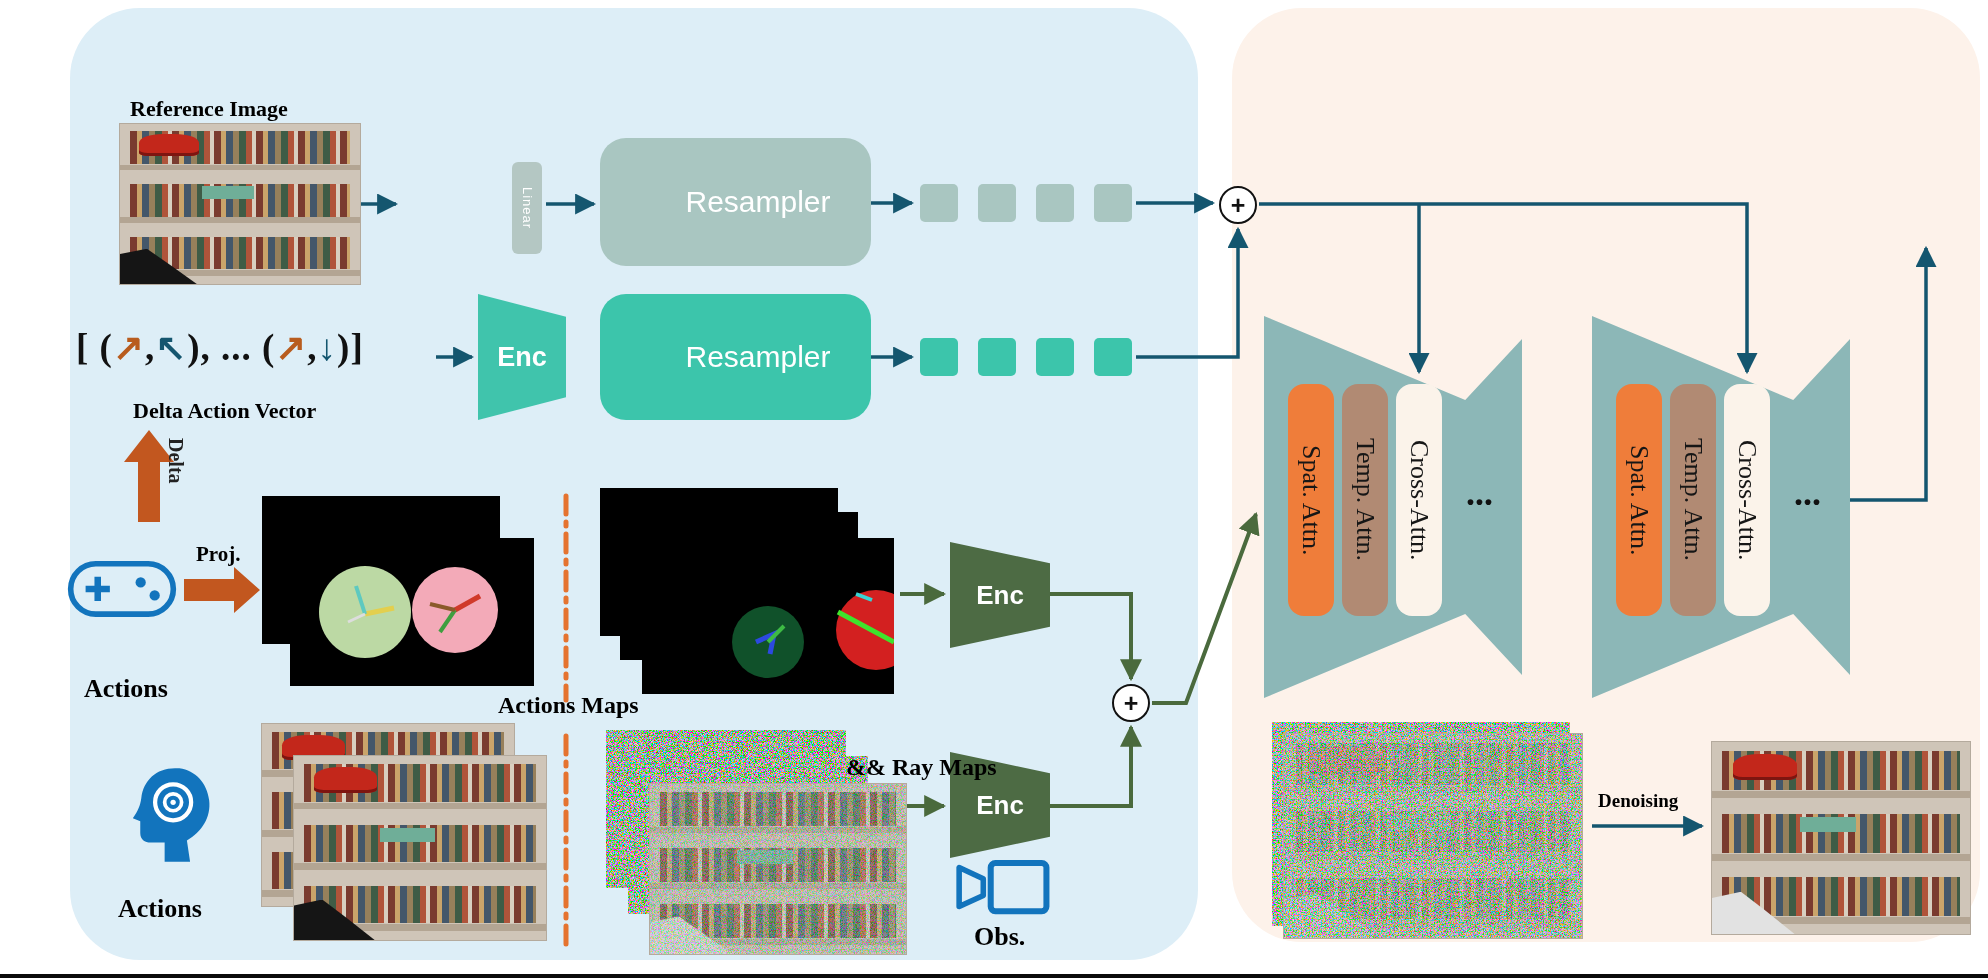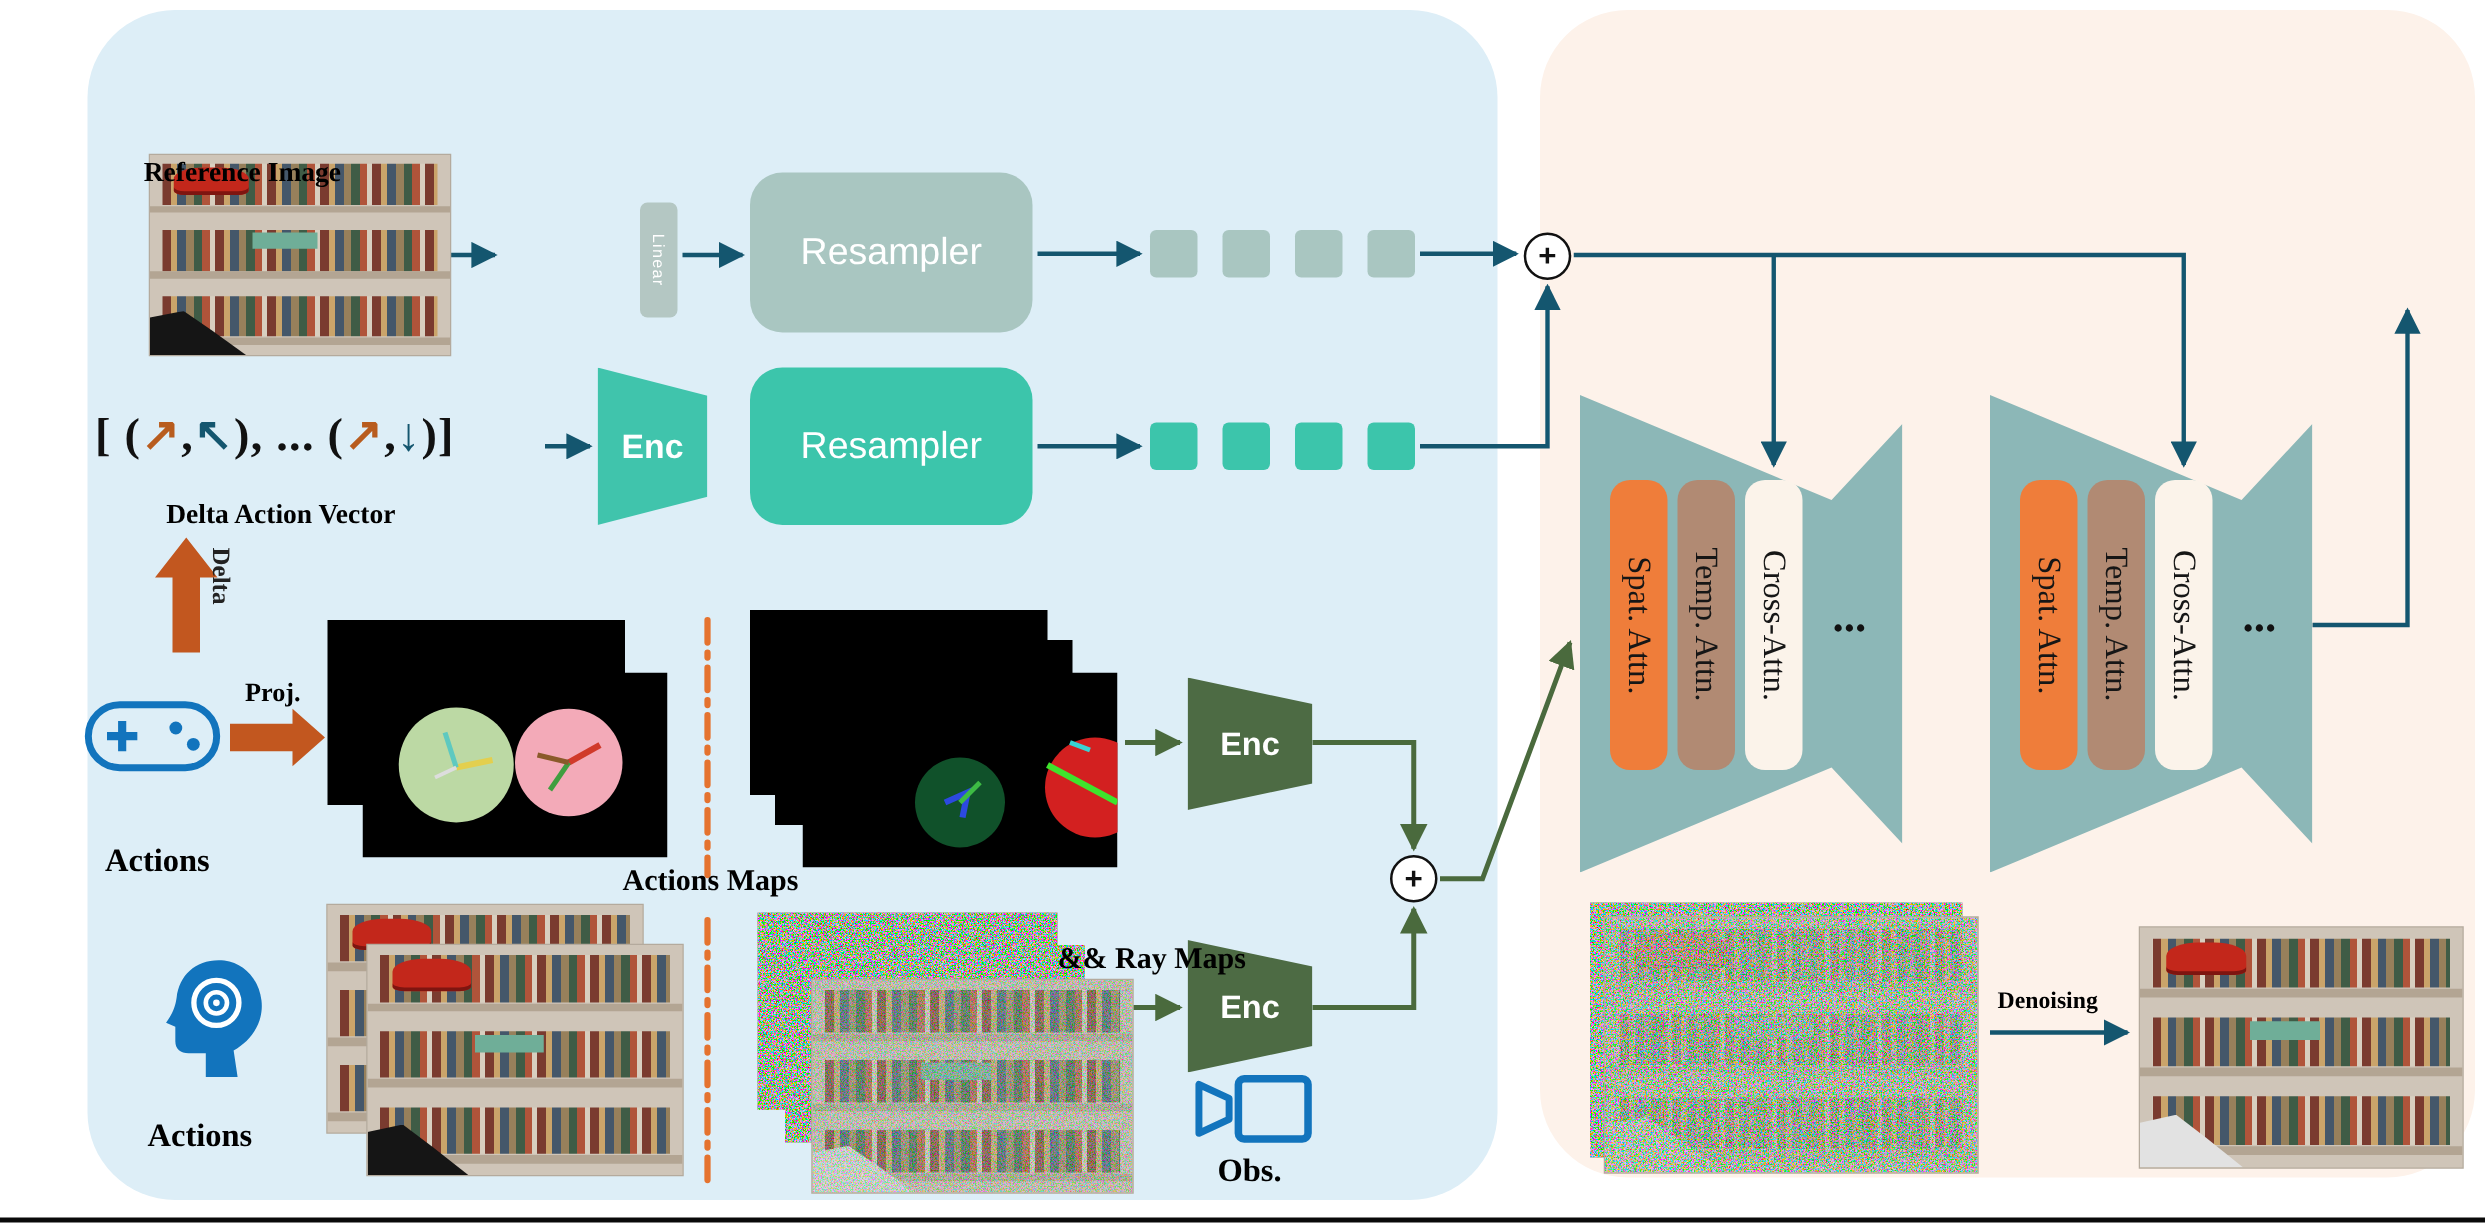--- a/index.html
+++ b/index.html
@@ -14,21 +14,21 @@
 
   .title{position:absolute;top:22px;font-weight:bold;font-size:31px;color:#000;text-align:center;z-index:3;}
   .left-title{left:70px;width:1128px;}
   .right-title{left:1232px;width:748px;}
 
   
   .wires{position:absolute;left:0;top:0;z-index:1;}
 
   
   .lbl{position:absolute;font-weight:bold;color:#000;z-index:3;white-space:nowrap;}
-  .ref-lbl{left:115px;top:96px;font-size:22px;margin-top:29px;}
+  .ref-lbl{left:130px;top:96px;font-size:22px;}
   .dav-lbl{left:133px;top:398px;font-size:22px;}
   .proj-lbl{left:196px;top:542px;font-size:21px;}
   .delta-lbl{left:164px;top:438px;font-size:20px;color:#222;writing-mode:vertical-rl;}
   .actions-lbl{left:84px;top:674px;font-size:26px;}
   .amap-lbl{left:498px;top:692px;font-size:24px;}
   .ray-lbl{left:846px;top:710px;font-size:24px;margin-top:44px;}
   .memory-lbl{left:118px;top:894px;font-size:26px;}
   .obs-lbl{left:974px;top:922px;font-size:26px;}
   .denoise-lbl{left:1598px;top:790px;font-size:19px;}
 
@@ -70,21 +70,21 @@
         clip-path:polygon(0 0,100% 20%,100% 80%,0 100%);font-size:26px;}
   .viddec{left:1876px;top:140px;width:102px;height:102px;background:#4d98a4;
         clip-path:polygon(0 0,100% 0,80% 100%,20% 100%);flex-direction:column;
         font-family:"Liberation Serif",serif;font-size:22px;line-height:1.25;}
 
   .linear-box{position:absolute;left:512px;top:162px;width:30px;height:92px;background:#b4c7c3;
         border-radius:6px;z-index:2;display:flex;align-items:center;justify-content:center;}
   .linear-box span{writing-mode:vertical-rl;font-family:"Liberation Sans",sans-serif;font-size:13px;color:#fff;letter-spacing:1px;}
 
   .resampler{position:absolute;z-index:2;border-radius:26px;display:flex;align-items:center;justify-content:center;
-        color:#fff;font-family:"Liberation Sans",sans-serif;font-size:30px;}
+        color:#fff;font-family:"Liberation Sans",sans-serif;font-size:30px;padding-left:45px;}
   .r1{left:600px;top:138px;width:226px;height:128px;background:#a9c6c1;}
   .r2{left:600px;top:294px;width:226px;height:126px;background:#3cc5ab;}
 
   .tok{position:absolute;width:38px;height:38px;border-radius:5px;z-index:2;}
   .tok.g{background:#a9c6c1;} .tok.t{background:#3cc5ab;}
   .t1{top:184px;} .t2{top:338px;}
   .tx1{left:920px;} .tx2{left:978px;} .tx3{left:1036px;} .tx4{left:1094px;}
 
   .plus{position:absolute;z-index:3;width:38px;height:38px;border-radius:50%;background:#fff;border:2.5px solid #111;
         box-sizing:border-box;display:flex;align-items:center;justify-content:center;

